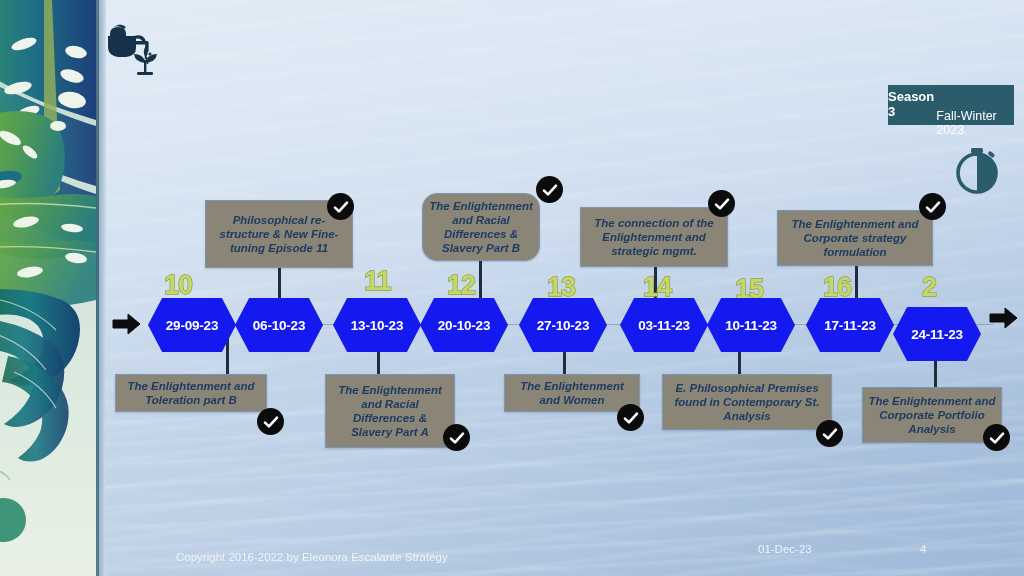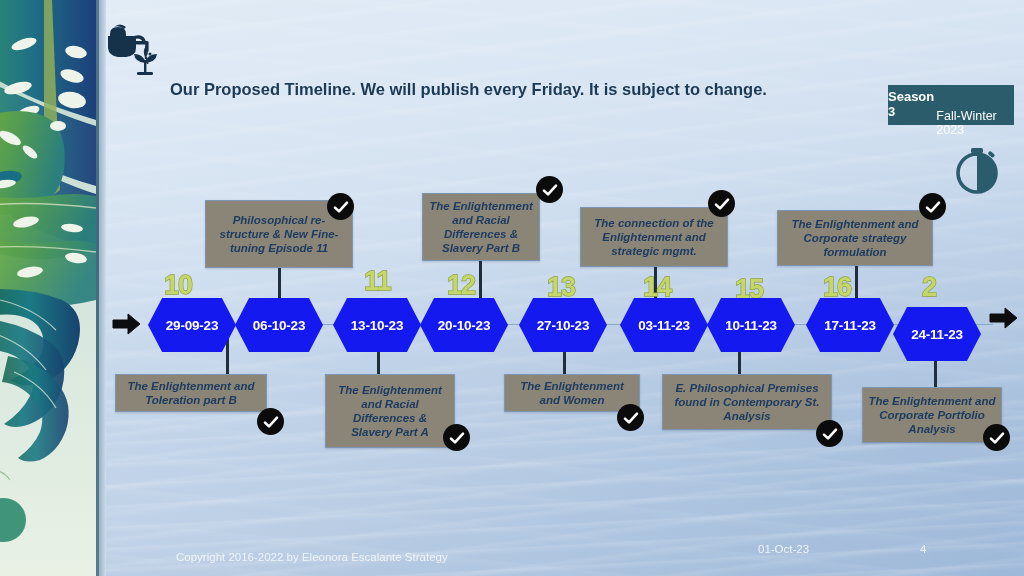--- a/index.html
+++ b/index.html
@@ -218,21 +218,20 @@
           <circle cx="43.5" cy="47" r="1.1"></circle>
         <rect x="33" y="56" width="16" height="3" rx="1.3"></rect>
         <rect x="40" y="44" width="2.4" height="12"></rect>
         <path d="M41 47 Q31 46 30 38 Q39 38 41.4 46 Z"></path>
         <path d="M41.4 47 Q52 46 53 38 Q44 38 41 46 Z"></path>
         <path d="M41.2 42 Q38 34 42 30 Q46 34 42 42 Z"></path>
       </g>
     </svg>
   </div>
 
-  <div id="subtitle">Our Proposed Timeline. We will publish every Friday. It is subject to change.</div>
 
   <div id="season">
     <div class="s1">Season 3</div>
     <div class="s2">Fall-Winter 2023</div>
   </div>
 
   <div id="stopwatch">
     <svg viewBox="0 0 58 58" width="58" height="58">
       <g fill="none" stroke="#2a5c6b" stroke-width="3.6">
         <circle cx="29" cy="35" r="19"></circle>
@@ -292,21 +291,21 @@
       </div>
       <div class="check" style="left: 443px; top: 424px;">
         <svg viewBox="0 0 16 16">
           <path d="M2 8.6 L6 12.4 L14 3.6" fill="none" stroke="#fff" stroke-width="2.6" stroke-linecap="round" stroke-linejoin="round"></path>
         </svg>
       </div>
       <div class="hex" style="left: 333px; top: 298px;">
         <span>13-10-23</span>
       </div>
       <div class="stem" style="left: 479px; top: 261px; height: 38px;"></div>
-      <div class="callout" style="left: 422px; top: 193px; width: 118px; height: 68px;">
+      <div class="callout" style="left: 422px; top: 193px; width: 118px; height: 68px; border-radius: 15px;">
         <span>The Enlightenment and Racial Differences &amp; Slavery Part B</span>
       </div>
       <div class="check" style="left: 536px; top: 176px;">
         <svg viewBox="0 0 16 16">
           <path d="M2 8.6 L6 12.4 L14 3.6" fill="none" stroke="#fff" stroke-width="2.6" stroke-linecap="round" stroke-linejoin="round"></path>
         </svg>
       </div>
       <div class="weeknum" style="left: 447px; top: 270px;">12</div>
       <div class="hex" style="left: 420px; top: 298px;">
         <span>20-10-23</span>
@@ -372,15 +371,15 @@
           <path d="M2 8.6 L6 12.4 L14 3.6" fill="none" stroke="#fff" stroke-width="2.6" stroke-linecap="round" stroke-linejoin="round"></path>
         </svg>
       </div>
       <div class="weeknum" style="left: 922px; top: 272px;">2</div>
       <div class="hex" style="left: 893px; top: 307px;">
         <span>24-11-23</span>
       </div>
     </div>
 
   <div id="copyright">Copyright 2016-2022 by Eleonora Escalante Strategy</div>
-  <div id="fdate">01-Oct-23</div>
+  <div id="fdate">01-Dec-23</div>
   <div id="fpage">4</div>
 </div>
 
 </body></html>

